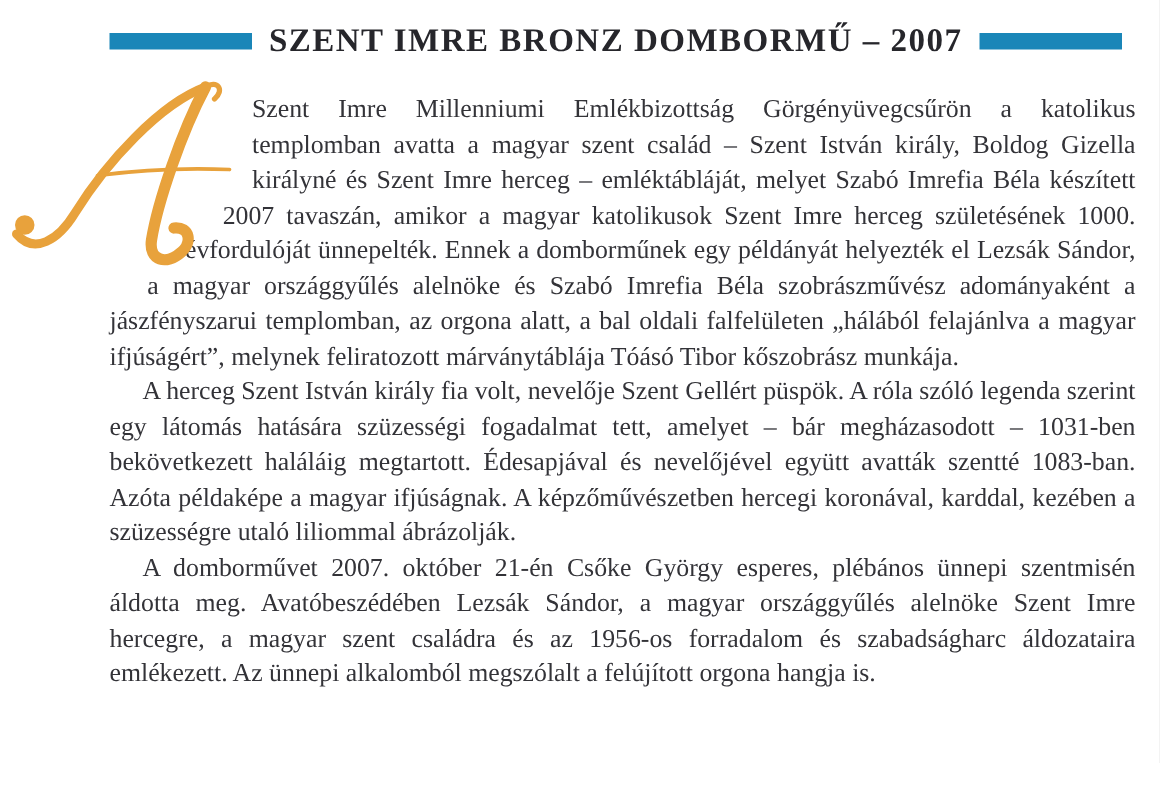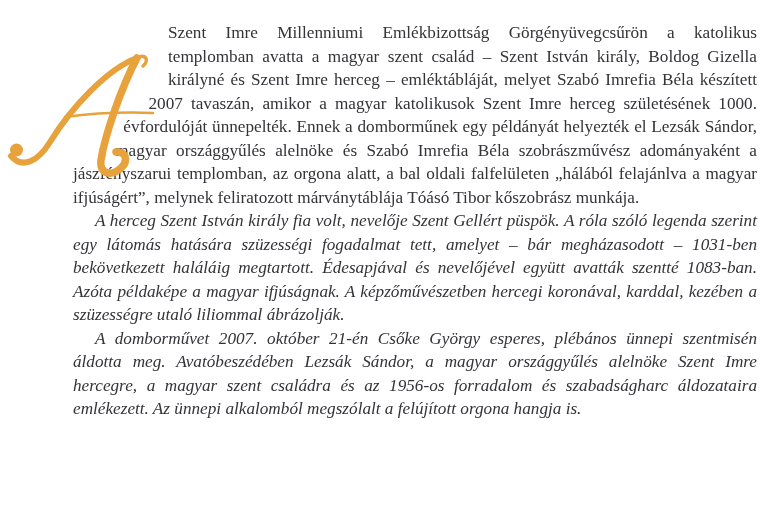--- a/index.html
+++ b/index.html
@@ -20,21 +20,21 @@
     color:#26262b;
   }
   
   .article {
     margin:21px 16px 0 73px;
     text-align:justify;
     font-size:17.2px; line-height:23.5px;
     color:#333338;
   }
   .article p { margin:0; }
-  .article p.indent { text-indent:22px;font-style:italic; }
+  .article p.indent { text-indent:22px; }
   
   .dropcap-spacer {
     float:left; width:95px; height:141px;
     shape-outside:polygon(0 0, 95px 0, 95px 68px, 76px 70px, 0 141px);
   }
   
   .dropcap {
     position:absolute; left:3px; top:53px; width:158px; height:128px;
     pointer-events:none;
   }
@@ -42,20 +42,25 @@
   .sr-only {
     position:absolute; width:1px; height:1px; overflow:hidden;
     clip:rect(0 0 0 0); white-space:nowrap;
   }
 </style>
 </head>
 <body>
 
 <div class="page">
 
+  <div class="title-band">
+    <div class="title-rule"></div>
+    <div class="page-title">SZENT IMRE BRONZ DOMBORMŰ – 2007</div>
+    <div class="title-rule"></div>
+  </div>
 
   <div class="dropcap" aria-hidden="true">
     <svg width="158" height="128" viewBox="0 0 158 128" fill="none" stroke="#e8a23c" stroke-linecap="round">
       <circle cx="13.5" cy="97" r="6.5" fill="#e8a23c" stroke="none"></circle>
       <path d="M 8 103 C 20 117 36 107 47 89 C 68 55 104 16 134 5" stroke-width="6"></path>
       <path d="M 134 5 C 142 0 147 7 140 13" stroke-width="3.5"></path>
       <path d="M 134 5 C 118 35 102 82 98 107 C 96 121 108 124 118 115 C 125 109 124 98 113 99" stroke-width="7.5"></path>
       <path d="M 62 64 C 92 60 126 59 150 60" stroke-width="2.5"></path>
     </svg>
   </div>

